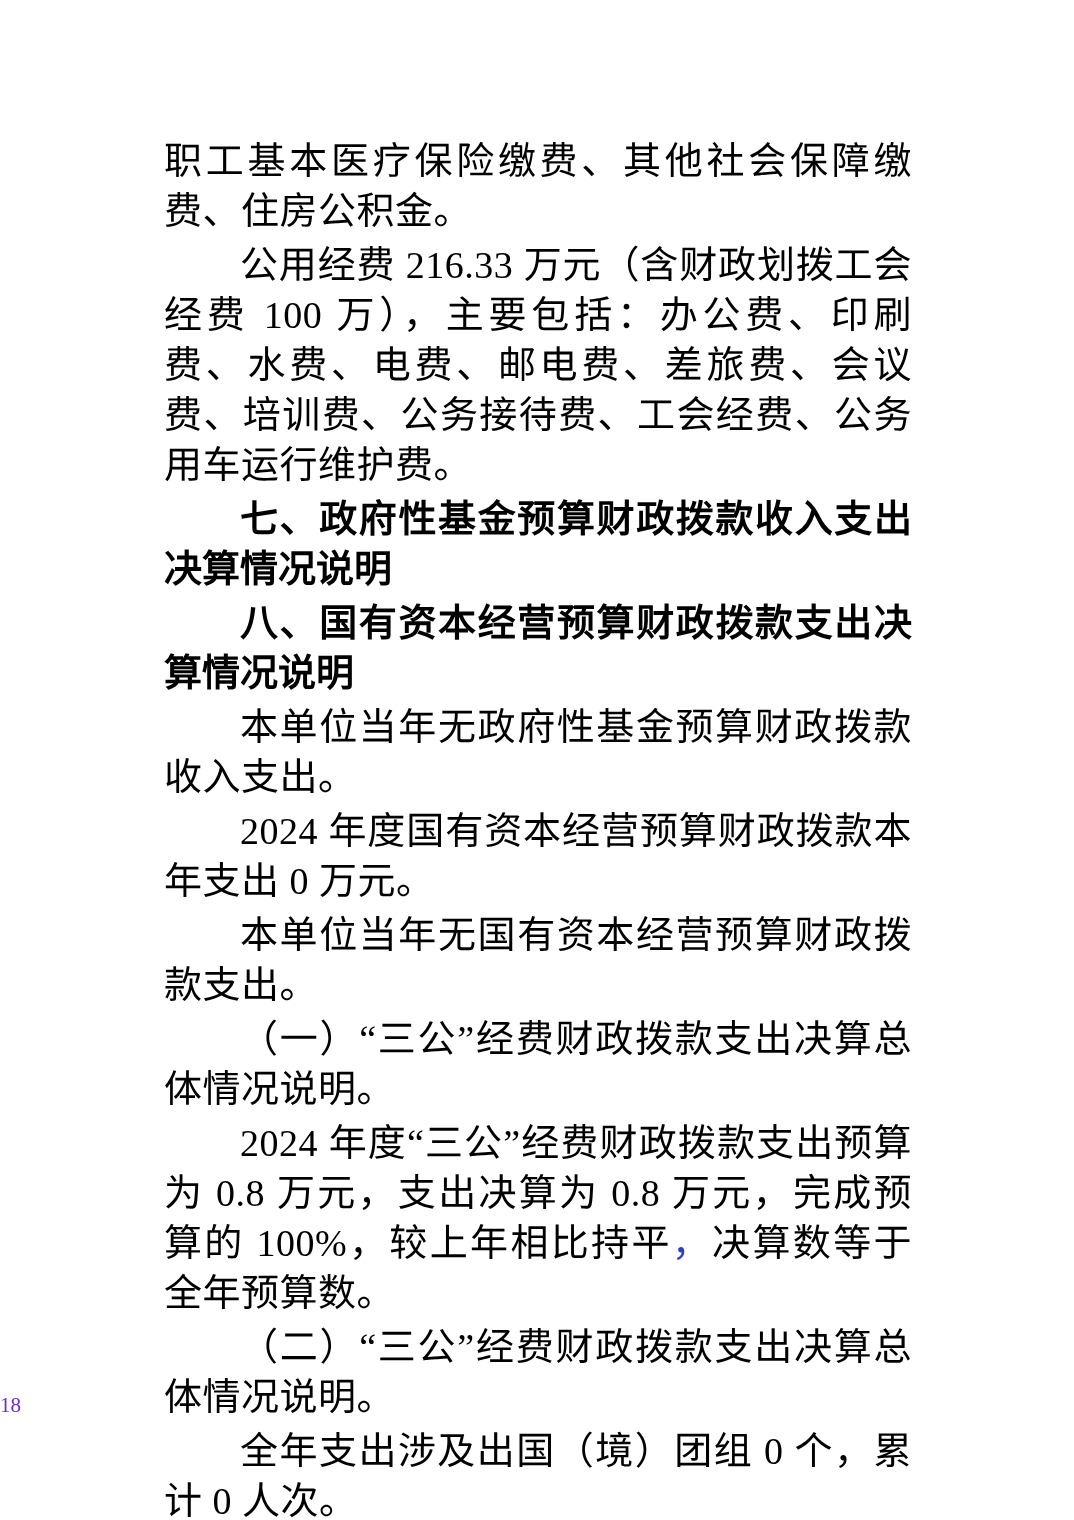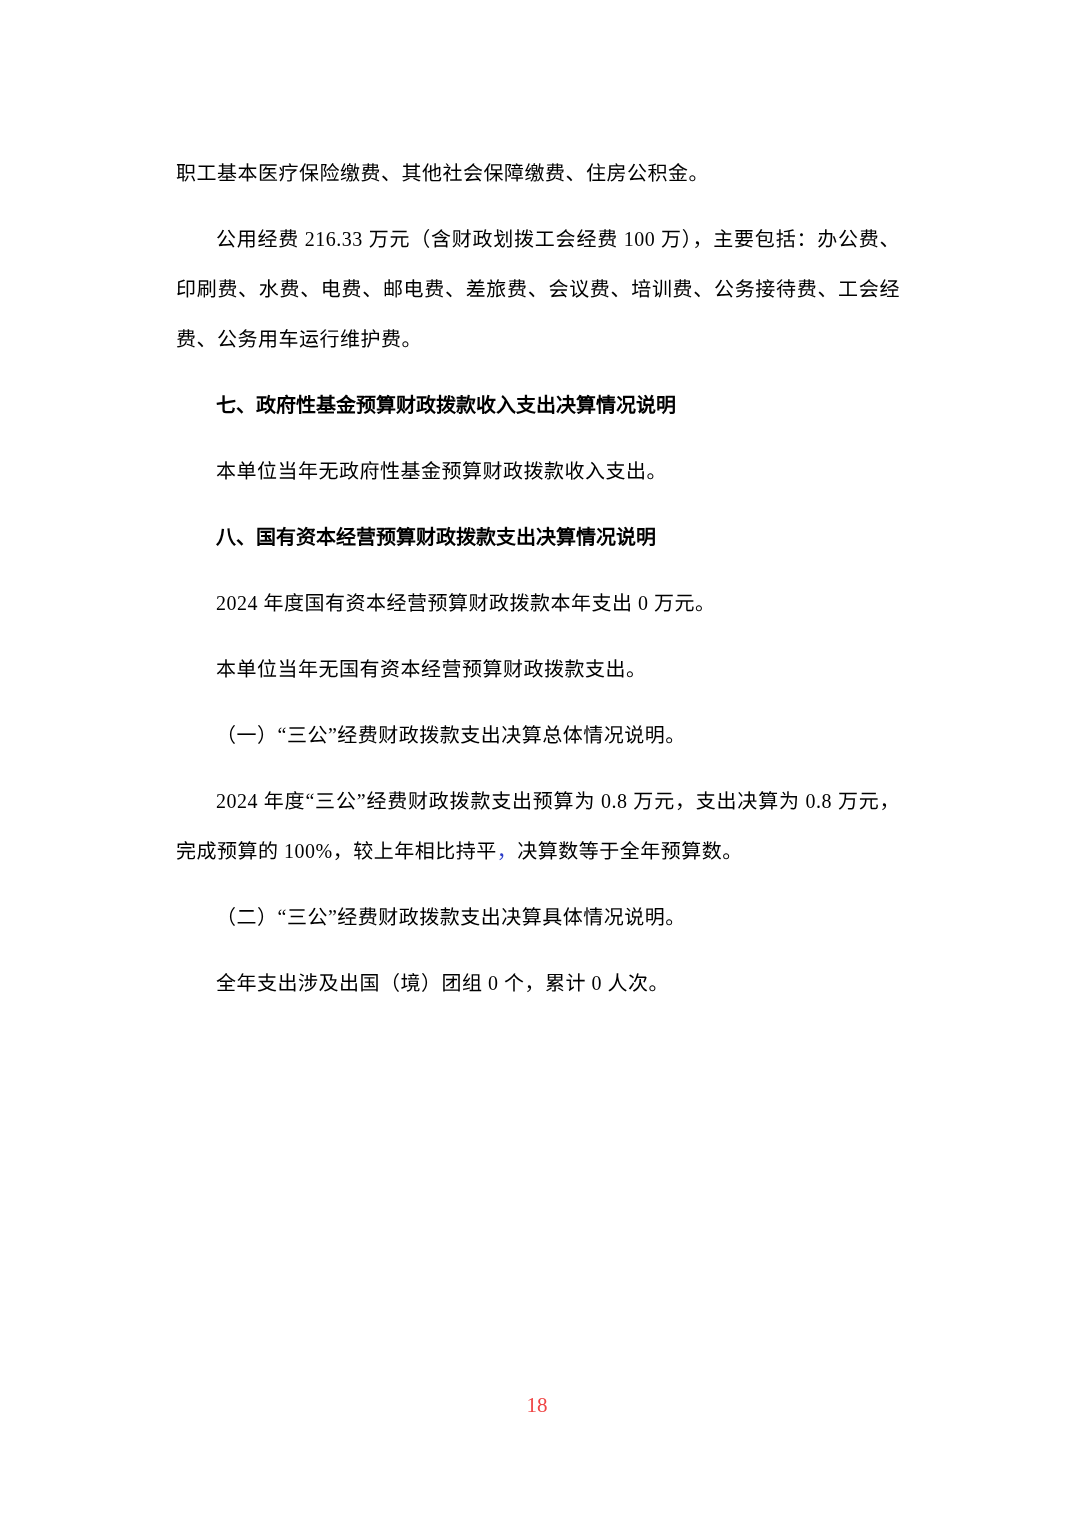--- a/index.html
+++ b/index.html
@@ -16,59 +16,59 @@
     font-family: "Liberation Serif", "DejaVu Serif", serif;
     color: #000000;
   }
   .content {
     position: absolute;
     left: 160px;
     top: 132px;
     width: 756px;
   }
   p.para {
-    margin: 16px;
-    font-size: 20px;
+    margin: 4px;
+    font-size: 38px;
     line-height: 50px;
     text-align: justify;
     text-justify: inter-character;
     letter-spacing: 0.5px;
     word-break: break-all;
   }
   p.para.indent {
     text-indent: 2em;
   }
   p.para.heading {
     font-family: "Liberation Sans", "DejaVu Sans", sans-serif;
     font-weight: 700;
     letter-spacing: 0px;
   }
   .page-number {
     position: absolute;
     top: 1390px;
     left: 0;
     width: 100%;
-    text-align: center;
+    text-align: left;
     font-size: 21px;
     line-height: 30px;
     font-family: "Liberation Serif", "DejaVu Serif", serif;
-    color: #ef4444;
+    color: #6d28d9;
   }
 </style>
 </head>
 <body>
 
 <div class="page">
   <div class="content">
       <p class="para body"><span>职工基本医疗保险缴费、其他社会保障缴费、住房公积金。</span></p>
       <p class="para body indent"><span>公用经费 216.33 万元（含财政划拨工会经费 100 万），主要包括：办公费、印刷费、水费、电费、邮电费、差旅费、会议费、培训费、公务接待费、工会经费、公务用车运行维护费。</span></p>
       <p class="para heading indent"><span>七、政府性基金预算财政拨款收入支出决算情况说明</span></p>
+      <p class="para heading indent"><span>八、国有资本经营预算财政拨款支出决算情况说明</span></p>
       <p class="para body indent"><span>本单位当年无政府性基金预算财政拨款收入支出。</span></p>
-      <p class="para heading indent"><span>八、国有资本经营预算财政拨款支出决算情况说明</span></p>
       <p class="para body indent"><span>2024 年度国有资本经营预算财政拨款本年支出 0 万元。</span></p>
       <p class="para body indent"><span>本单位当年无国有资本经营预算财政拨款支出。</span></p>
       <p class="para body indent"><span>（一）“三公”经费财政拨款支出决算总体情况说明。</span></p>
       <p class="para body indent"><span>2024 年度“三公”经费财政拨款支出预算为 0.8 万元，支出决算为 0.8 万元，完成预算的 100%，较上年相比持平</span><span style="color: rgb(43, 60, 200);">，</span><span>决算数等于全年预算数。</span></p>
-      <p class="para body indent"><span>（二）“三公”经费财政拨款支出决算具体情况说明。</span></p>
+      <p class="para body indent"><span>（二）“三公”经费财政拨款支出决算总体情况说明。</span></p>
       <p class="para body indent"><span>全年支出涉及出国（境）团组 0 个，累计 0 人次。</span></p>
     </div>
   <div class="page-number">18</div>
 </div>
 
 </body></html>

